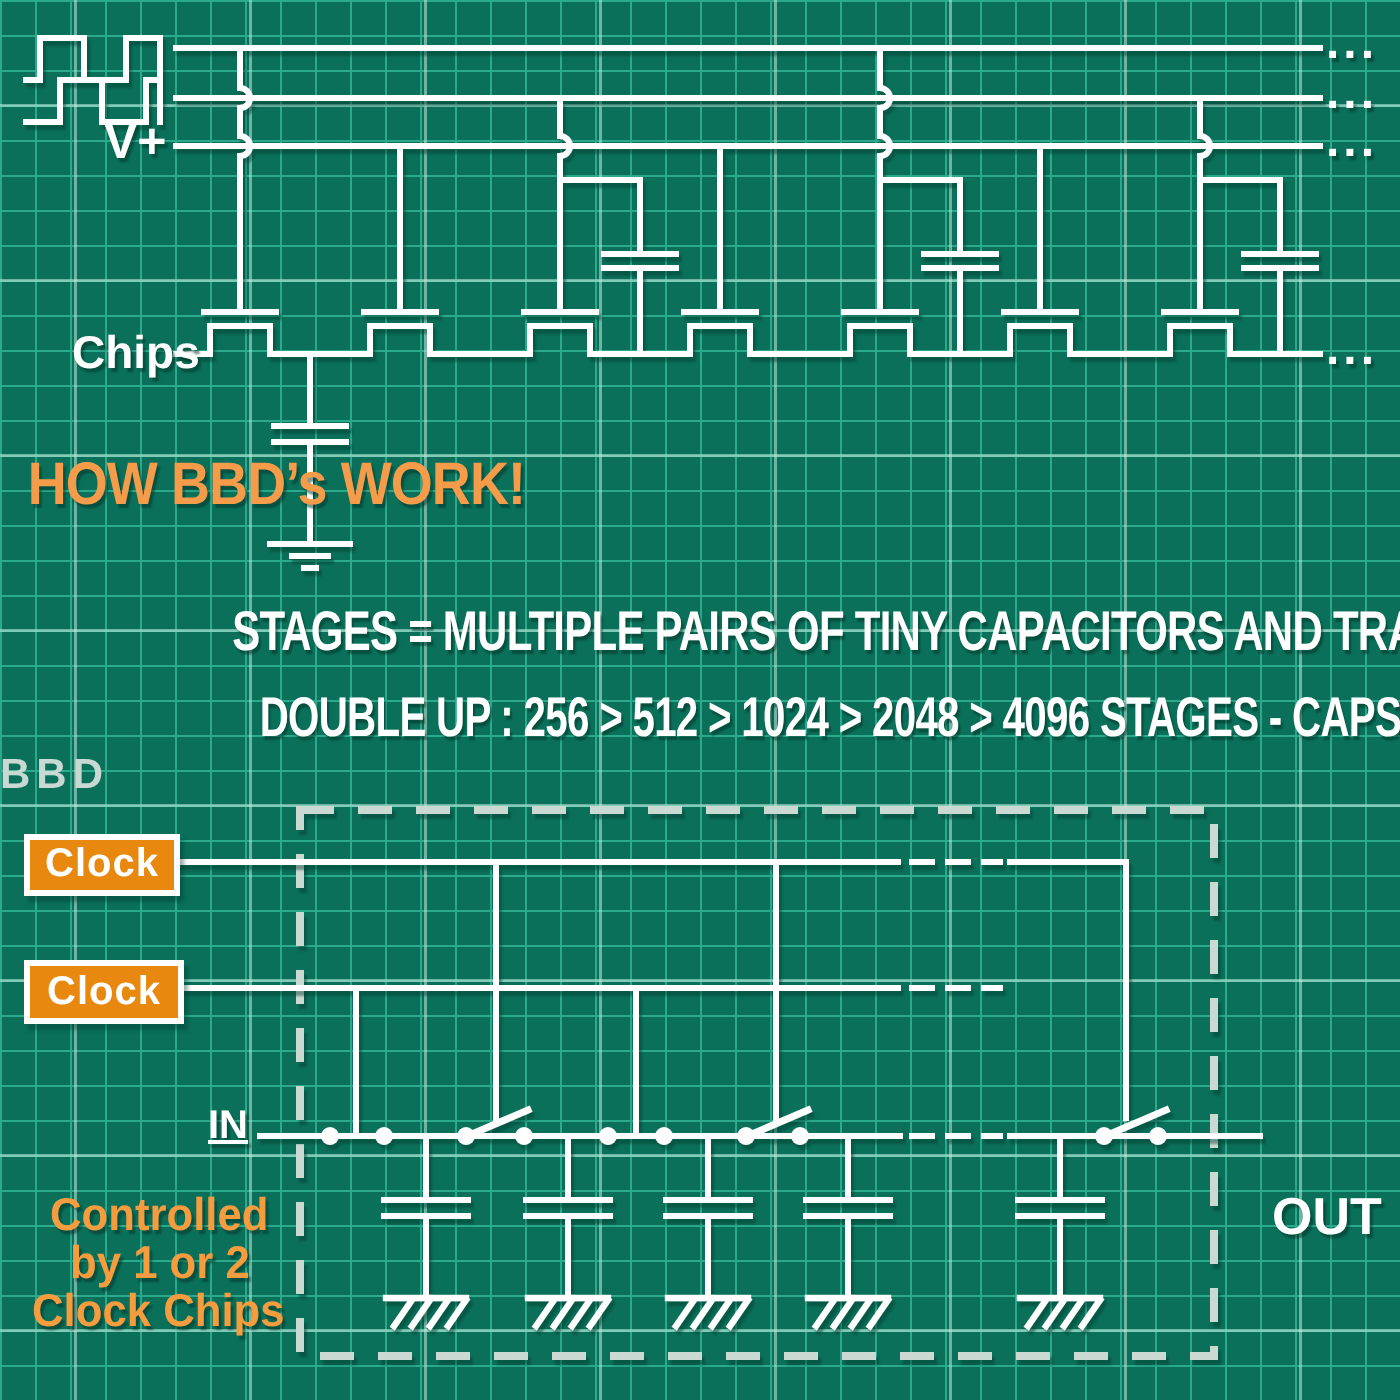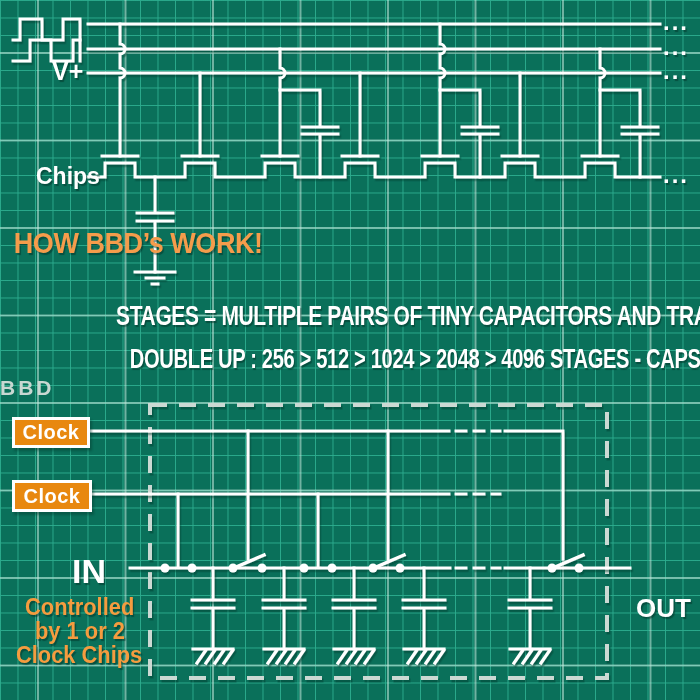--- a/index.html
+++ b/index.html
@@ -23,21 +23,21 @@
   .center-line > span{display:inline-block;white-space:nowrap;}
   .headline{top:226px;color:#F59C4B;font-size:30px;}
   .headline > span{transform:scaleX(.9);letter-spacing:-0.5px;}
   .line1{top:300px;color:#fff;font-size:28px;}
   .line1 > span{transform:scaleX(.75);letter-spacing:-0.5px;}
   .line2{top:343px;color:#fff;font-size:28px;}
   .line2 > span{transform:scaleX(.72);letter-spacing:-0.5px;}
   .bbd-title{top:376px;color:#C8D8D2;font-size:21px;letter-spacing:3px;text-shadow:none;}
   .vplus{left:52px;top:57px;font-size:25px;}
   .input-lb{left:36px;top:163px;font-size:23px;}
-  .in-lb{left:72px;top:552px;font-size:34px;}
+  .in-lb{left:104px;top:552px;font-size:20px;text-decoration:underline;}
   .out-lb{left:636px;top:552px;font-size:26px;margin-top:41px;}
   .dots{color:#fff;font-size:24px;letter-spacing:2px;}
   .note{left:16px;top:595px;color:#F59C3F;font-size:23px;line-height:24px;text-align:center;}
   .note > span{display:inline-block;transform:scaleX(.95);transform-origin:left top;}
   .clock-box{position:absolute;box-sizing:border-box;background:#E8880F;border:3px solid #fff;
       color:#fff;font-weight:700;font-size:20px;display:flex;align-items:center;justify-content:center;
       box-shadow:2px 3px 2px rgba(4,56,44,.4);letter-spacing:.5px;}
   .cb1{left:12px;top:417px;width:78px;height:31px;}
   .cb2{left:12px;top:480px;width:80px;height:32px;}
 </style>

